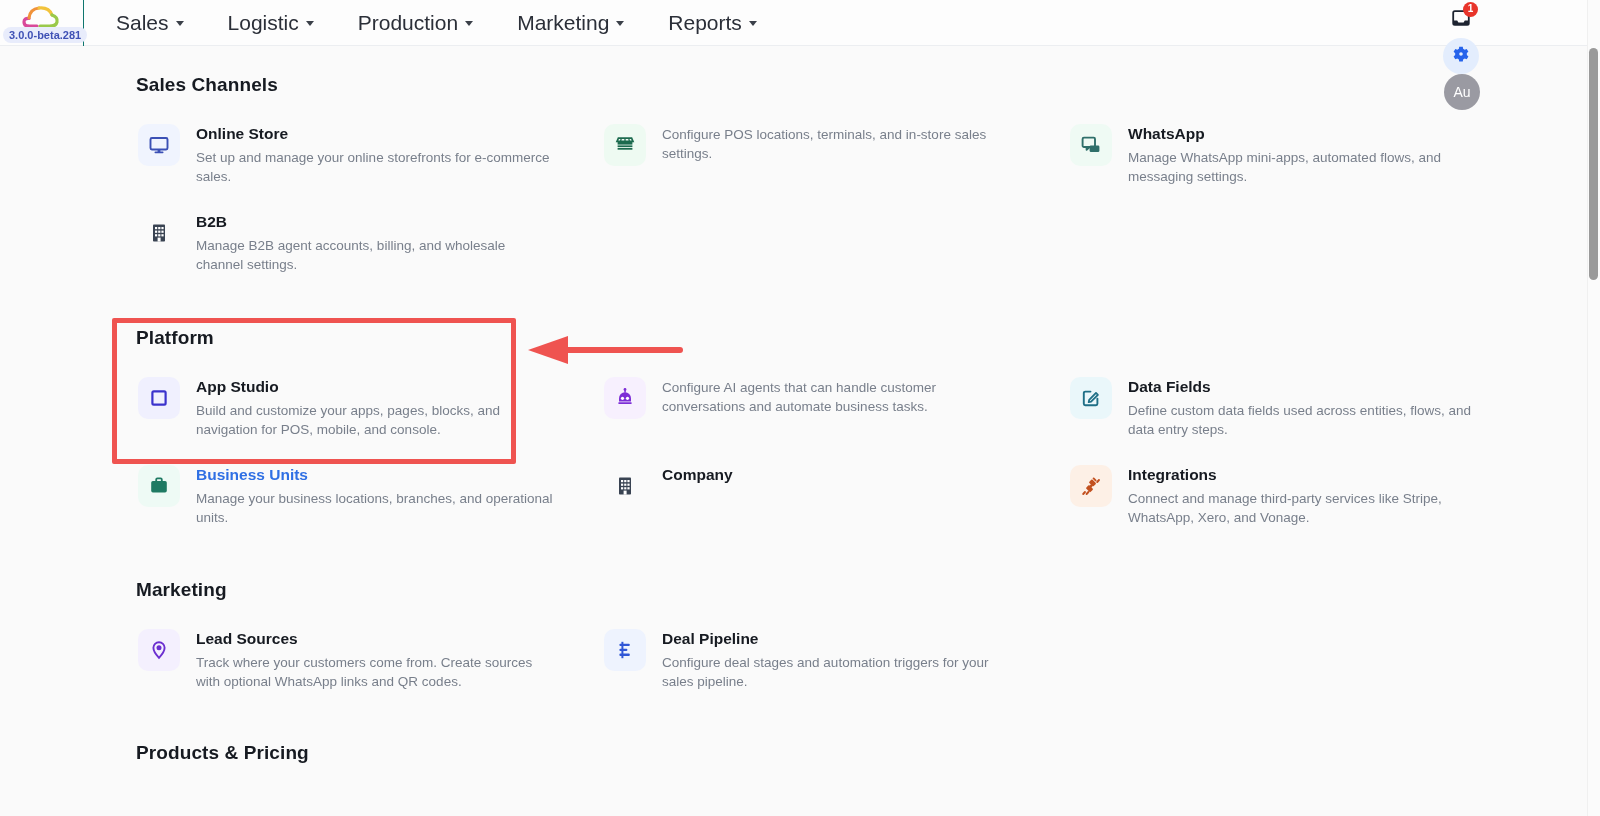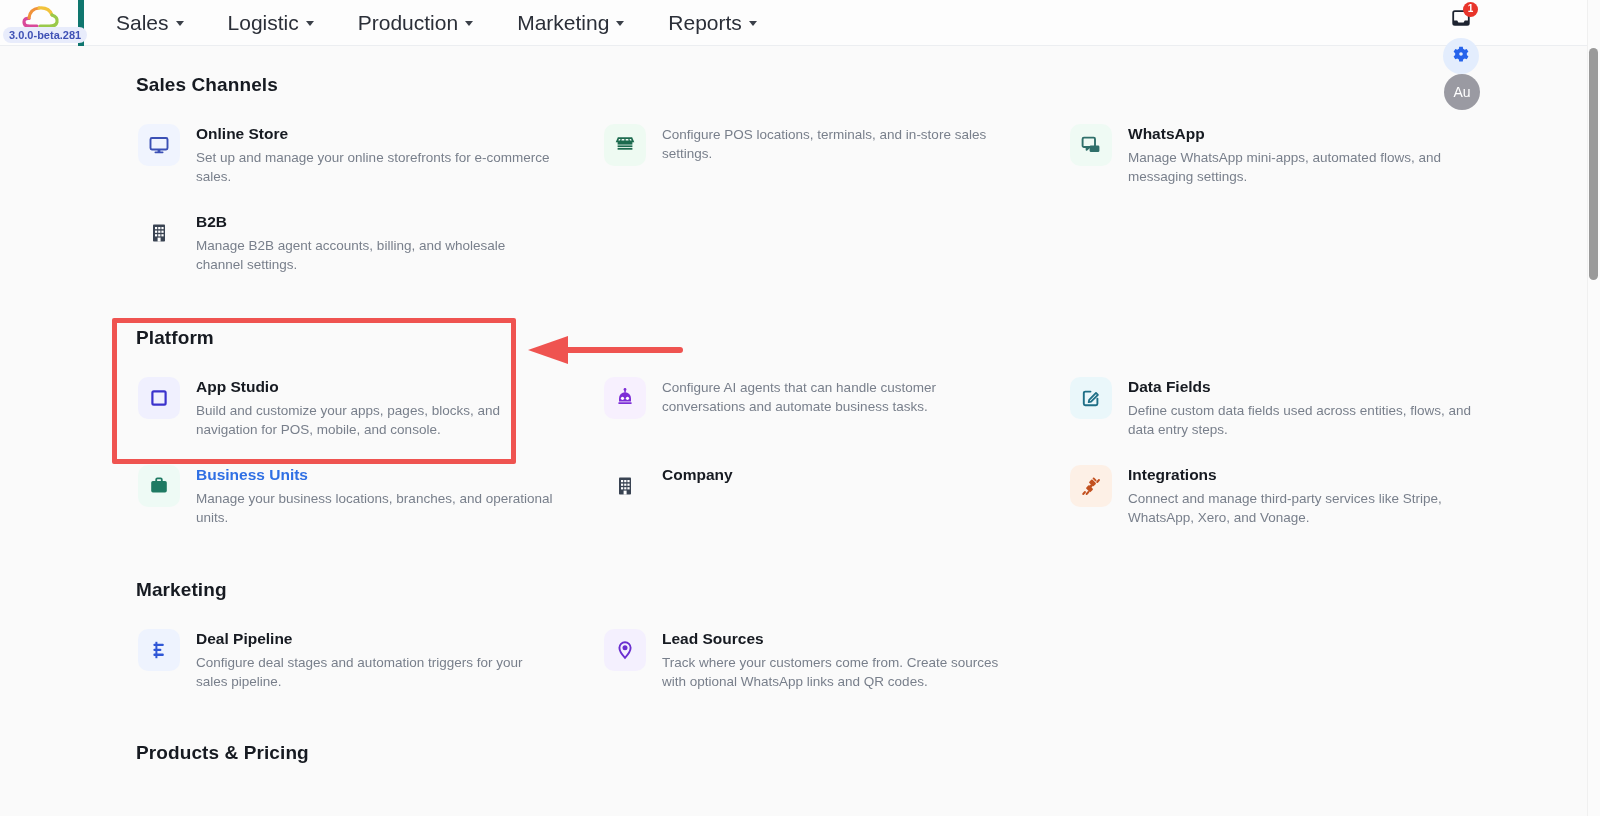--- a/index.html
+++ b/index.html
@@ -16,21 +16,21 @@
     height: 46px;
     background: #fdfdfd;
     border-bottom: 1px solid #eceef1;
     display: flex;
     align-items: center;
     z-index: 5;
   }
   .brand {
     width: 84px; height: 46px;
     position: relative;
-    border-right: 6px solid #0f766e;
+    border-right: 1px solid #0f766e;
     display: flex; align-items: center; justify-content: center;
   }
   .cloud-logo { position: absolute; top: 4px; left: 20px; }
   .version-badge {
     position: absolute;
     bottom: 3px; left: 3px;
     background: #e8ecfb;
     color: #3f51b5;
     font-size: 11px;
     font-weight: 600;
@@ -464,44 +464,44 @@
         </div>
 
       </div>
     </div>
 
     <div class="section" style="margin-top:48px">
       <div class="section-title">Marketing</div>
       <div class="grid">
 
         <div class="card">
+          <div class="card-ico" style="background:#f4f0fe">
+            <svg width="22" height="22" viewBox="0 0 22 22">
+              <path d="M11 3.2c-3.1 0-5.6 2.5-5.6 5.6 0 4.2 5.6 10 5.6 10s5.6-5.8 5.6-10c0-3.1-2.5-5.6-5.6-5.6z" fill="none" stroke="#6b2fd0" stroke-width="1.9"></path>
+              <circle cx="11" cy="8.8" r="2.5" fill="#6b2fd0"></circle>
+            </svg>
+          </div>
+          <div class="card-txt">
+            <div class="card-title">Lead Sources</div>
+            <div class="card-desc">Track where your customers come from. Create sources with optional WhatsApp links and QR codes.</div>
+          </div>
+        </div>
+
+        <div class="card">
           <div class="card-ico" style="background:#eef3fe">
             <svg width="22" height="22" viewBox="0 0 22 22">
               <line x1="8.4" y1="2.8" x2="8.4" y2="19.2" stroke="#2f56d6" stroke-width="2"></line>
               <rect x="5.4" y="4.8" width="10.4" height="2.3" rx="1" fill="#2f56d6"></rect>
               <rect x="5.4" y="9.8" width="8" height="2.3" rx="1" fill="#2f56d6"></rect>
               <rect x="5.4" y="14.6" width="10.4" height="2.3" rx="1" fill="#2f56d6"></rect>
             </svg>
           </div>
           <div class="card-txt">
             <div class="card-title">Deal Pipeline</div>
             <div class="card-desc">Configure deal stages and automation triggers for your sales pipeline.</div>
-          </div>
-        </div>
-
-        <div class="card">
-          <div class="card-ico" style="background:#f4f0fe">
-            <svg width="22" height="22" viewBox="0 0 22 22">
-              <path d="M11 3.2c-3.1 0-5.6 2.5-5.6 5.6 0 4.2 5.6 10 5.6 10s5.6-5.8 5.6-10c0-3.1-2.5-5.6-5.6-5.6z" fill="none" stroke="#6b2fd0" stroke-width="1.9"></path>
-              <circle cx="11" cy="8.8" r="2.5" fill="#6b2fd0"></circle>
-            </svg>
-          </div>
-          <div class="card-txt">
-            <div class="card-title">Lead Sources</div>
-            <div class="card-desc">Track where your customers come from. Create sources with optional WhatsApp links and QR codes.</div>
           </div>
         </div>
 
       </div>
     </div>
 
     <div class="section" style="margin-top:46px">
       <div class="section-title">Products &amp; Pricing</div>
     </div>
 

